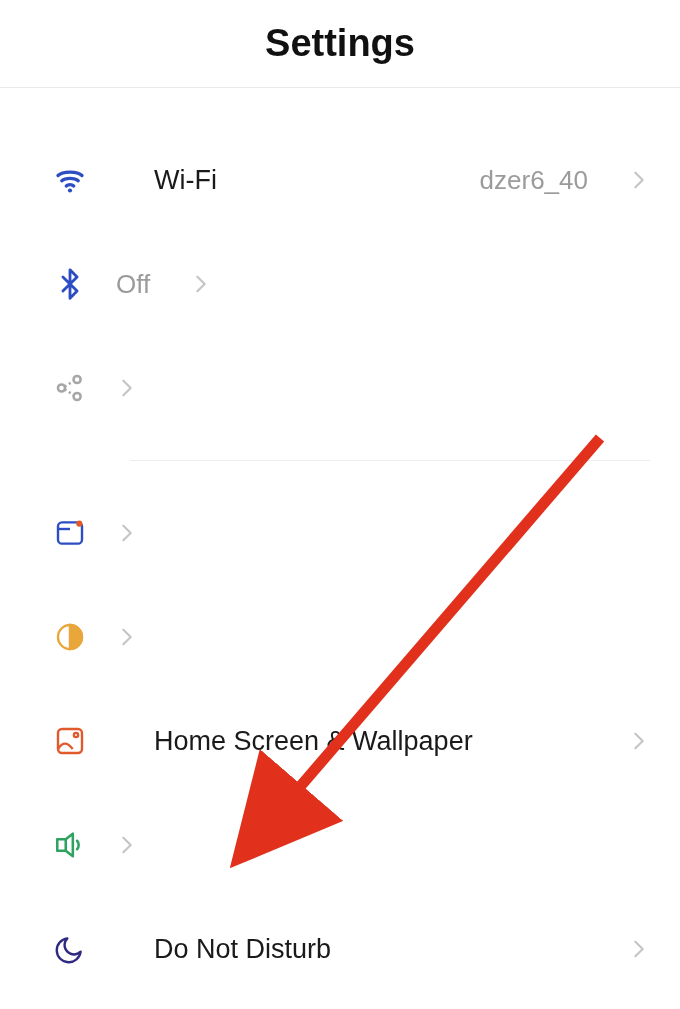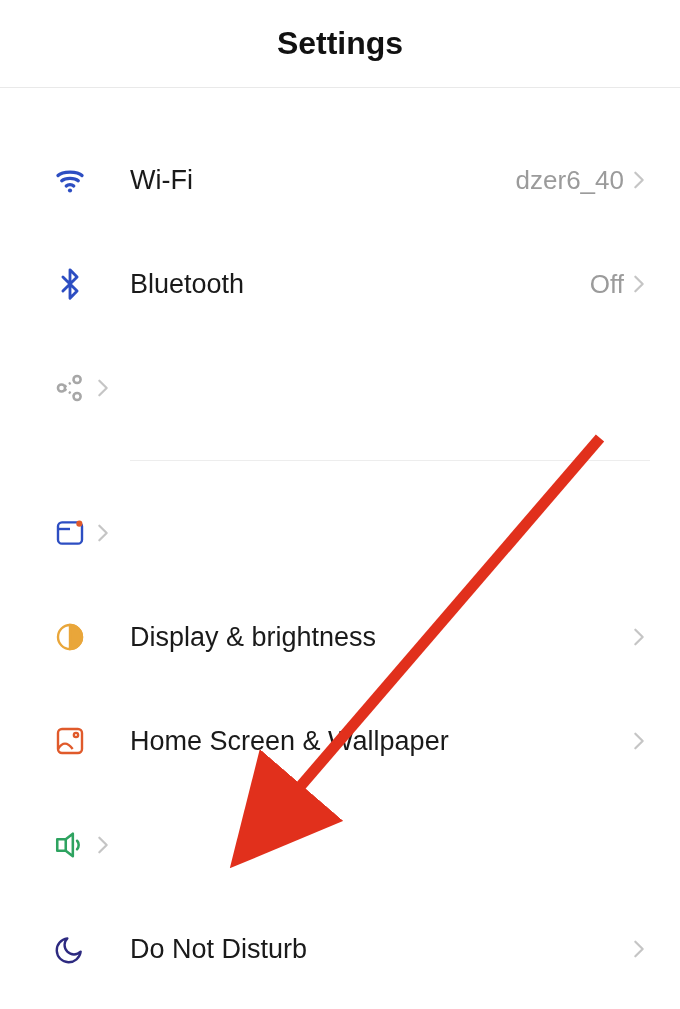--- a/index.html
+++ b/index.html
@@ -13,53 +13,54 @@
     position: relative;
   }
   .header {
     height: 88px;
     display: flex;
     align-items: center;
     justify-content: center;
     border-bottom: 1px solid #e9e9e9;
   }
   .header-title {
-    font-size: 32px;
+    font-size: 38px;
     font-weight: 700;
     color: #111;
   }
   .section-spacer {
     height: 40px;
   }
   .row {
     display: flex;
     align-items: center;
     height: 104px;
     padding: 0 30px 0 48px;
+    gap: 24px;
   }
   .icon-slot {
     width: 44px;
     height: 44px;
     display: flex;
     align-items: center;
     justify-content: center;
     flex: 0 0 44px;
   }
   .label {
     flex: 1 1 auto;
     font-size: 27px;
     color: #1a1a1a;
     margin-left: 38px;
     font-weight: 500;
   }
   .value {
     flex: 0 0 auto;
     font-size: 26px;
     color: #9b9b9b;
-    margin-right: 4px;
+    margin-right: 16px;
   }
   .chev {
     flex: 0 0 22px;
     height: 22px;
   }
   .divider {
     margin-left: 130px;
     margin-right: 30px;
     border-top: 1px solid #ededed;
     height: 1px;
@@ -98,21 +99,20 @@
       </svg>
   </span>
 </div>
 
 <div class="row">
   <span class="icon-slot">
     <svg viewBox="0 0 24 24" width="34" height="34" fill="none" stroke="#2d4ec2" stroke-width="2" stroke-linejoin="round" stroke-linecap="round">
       <path d="M7 7 L17 17 L12 22 L12 2 L17 7 L7 17"></path>
     </svg>
   </span>
-  <span class="label">Bluetooth</span>
   <span class="value">Off</span>
   <span class="chev">
     <svg viewBox="0 0 24 24" width="22" height="22" fill="none" stroke="#c5c5c5" stroke-width="2.4" stroke-linecap="round" stroke-linejoin="round">
         <polyline points="8 4 16 12 8 20"></polyline>
       </svg>
   </span>
 </div>
 
 <div class="row">
   <span class="icon-slot">
@@ -148,21 +148,20 @@
   </span>
 </div>
 
 <div class="row">
   <span class="icon-slot">
     <svg viewBox="0 0 24 24" width="32" height="32" fill="none" stroke="#e9a63a" stroke-width="1.8">
       <circle cx="12" cy="12" r="9"></circle>
       <path d="M12 3 A9 9 0 0 1 12 21 Z" fill="#e9a63a"></path>
     </svg>
   </span>
-  <span class="label">Display &amp; brightness</span>
   <span class="chev">
     <svg viewBox="0 0 24 24" width="22" height="22" fill="none" stroke="#c5c5c5" stroke-width="2.4" stroke-linecap="round" stroke-linejoin="round">
         <polyline points="8 4 16 12 8 20"></polyline>
       </svg>
   </span>
 </div>
 
 <div class="row">
   <span class="icon-slot">
     <svg viewBox="0 0 24 24" width="32" height="32" fill="none" stroke="#e05a2b" stroke-width="1.8" stroke-linejoin="round">

